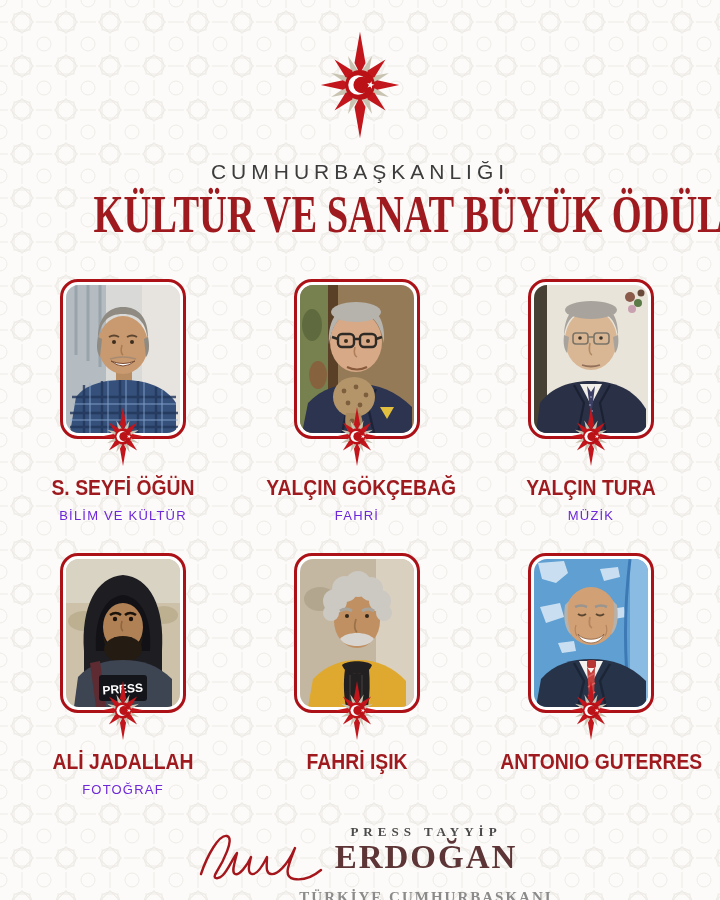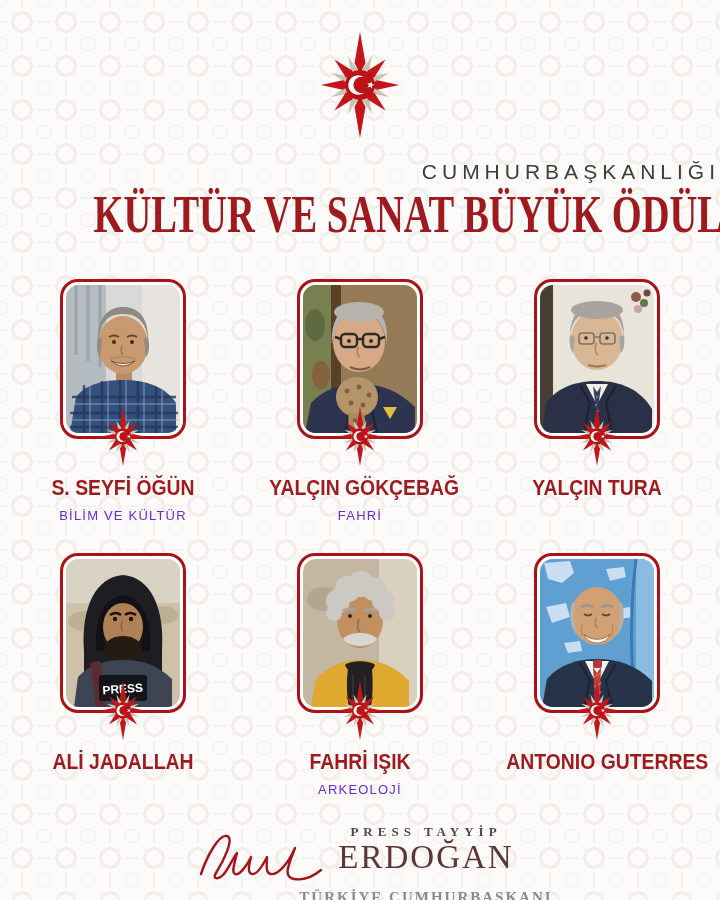--- a/index.html
+++ b/index.html
@@ -13,36 +13,36 @@
   .bg-pattern {
     position:absolute; inset:0; width:720px; height:900px; z-index:0;
   }
   .poster { position:relative; z-index:1; width:720px; height:900px; text-align:center; }
 
   
   .seal-large { display:block; margin:30px auto 0; width:94px; height:110px; }
   .seal-large svg { width:94px; height:110px; }
   .org-line {
     margin-top:20px;
-    font-size:21px; letter-spacing:5px; color:#3c3c3c; font-weight:400;text-align:right;
+    font-size:21px; letter-spacing:5px; color:#3c3c3c; font-weight:400;
   }
   .main-title {
     margin-top:4px;
     font-family:"Liberation Serif", serif;
     font-weight:700;
     font-size:52px; line-height:1.05;
     color:#9f1a1e;
     transform:scaleX(0.74); transform-origin:50% 50%;
     letter-spacing:0px; white-space:nowrap;
   }
 
   
   .grid {
     width:680px; margin:36px auto 0;
-    display:flex; flex-wrap:wrap; justify-content:space-between;
+    display:flex; flex-wrap:wrap; justify-content:flex-start;
     column-gap:20px; row-gap:22px;gap:28px;
   }
   .card { width:206px; }
   .photo-frame {
     position:relative;
     width:126px; height:160px; margin:0 auto;
     border:3px solid #ab1116; border-radius:18px;
     background:#ffffff; padding:3px;
   }
   .photo {
@@ -72,21 +72,21 @@
     position:relative; left:14px;
   }
   .sig-svg { width:130px; height:66px; margin-right:-26px; position:relative; top:-6px; }
   .footer-text { text-align:center; }
   .fn {
     font-family:"Liberation Serif", serif;
     font-size:13px; letter-spacing:5px; color:#4b4b4b; font-weight:700;
   }
   .ln {
     font-family:"Liberation Serif", serif;
-    font-size:33px; letter-spacing:2px; color:#5e3536; font-weight:400;
+    font-size:33px; letter-spacing:2px; color:#5e3536; font-weight:700;
     line-height:1.02; margin-top:1px;
   }
   .ft {
     font-size:15px; letter-spacing:2px; color:#8b8b8b; margin-top:14px; font-weight:700;font-family:Liberation Serif, serif;
   }
   .hidden-defs { position:absolute; width:0; height:0; overflow:hidden; }
 </style>
 </head>
 <body>
 
@@ -277,20 +277,21 @@
             <path d="M48,80 Q57,83 66,80" stroke="#93705a" stroke-width="1.8" fill="none"></path>
           </svg>
         </div>
         <div class="seal-small">
           <svg viewBox="0 0 120 140">
               <use href="#seal-sym"></use>
             </svg>
         </div>
       </div>
       <div class="name">YALÇIN TURA</div>
+      <div class="category">MÜZİK</div>
     </div>
 
     <div class="card">
       <div class="photo-frame">
         <div class="photo">
           <svg viewBox="0 0 114 148">
             <rect width="114" height="148" fill="#cdc2a9"></rect>
             <rect width="114" height="44" fill="#d9d3c4"></rect>
             <ellipse cx="18" cy="62" rx="16" ry="10" fill="#b5a888" opacity="0.7"></ellipse>
             <ellipse cx="98" cy="56" rx="14" ry="9" fill="#b5a888" opacity="0.7"></ellipse>
@@ -310,20 +311,21 @@
             <text x="57" y="134" text-anchor="middle" font-size="12" font-weight="bold" fill="#ffffff" font-family="Liberation Sans, sans-serif" transform="rotate(-4 57 134)">PRESS</text>
           </svg>
         </div>
         <div class="seal-small">
           <svg viewBox="0 0 120 140">
               <use href="#seal-sym"></use>
             </svg>
         </div>
       </div>
       <div class="name">ALİ JADALLAH</div>
+      <div class="category">FOTOĞRAF</div>
     </div>
 
     <div class="card">
       <div class="photo-frame">
         <div class="photo">
           <svg viewBox="0 0 114 148">
             <rect width="114" height="148" fill="#c3b7a2"></rect>
             <rect x="76" width="38" height="148" fill="#d9d0c0"></rect>
             <ellipse cx="20" cy="40" rx="16" ry="12" fill="#ac9e86" opacity="0.7"></ellipse>
             <path d="M8,148 L13,120 C27,105 43,101 59,101 C77,101 93,108 106,122 L106,148 Z" fill="#dfa92f"></path>
@@ -348,21 +350,20 @@
             <path d="M40,80 C46,72 68,72 74,80 C70,86 62,87 57,87 C52,87 44,86 40,80 Z" fill="#d8d4cf"></path>
           </svg>
         </div>
         <div class="seal-small">
           <svg viewBox="0 0 120 140">
               <use href="#seal-sym"></use>
             </svg>
         </div>
       </div>
       <div class="name">FAHRİ IŞIK</div>
-      <div class="category">ARKEOLOJİ</div>
     </div>
 
     <div class="card">
       <div class="photo-frame">
         <div class="photo">
           <svg viewBox="0 0 114 148">
             <rect width="114" height="148" fill="#5f9fd2"></rect>
             <g fill="#cfe3f3" opacity="0.95">
               <path d="M4,4 L30,2 L34,14 L22,24 L8,20 Z"></path>
               <path d="M66,10 L84,8 L86,18 L70,22 Z"></path>

